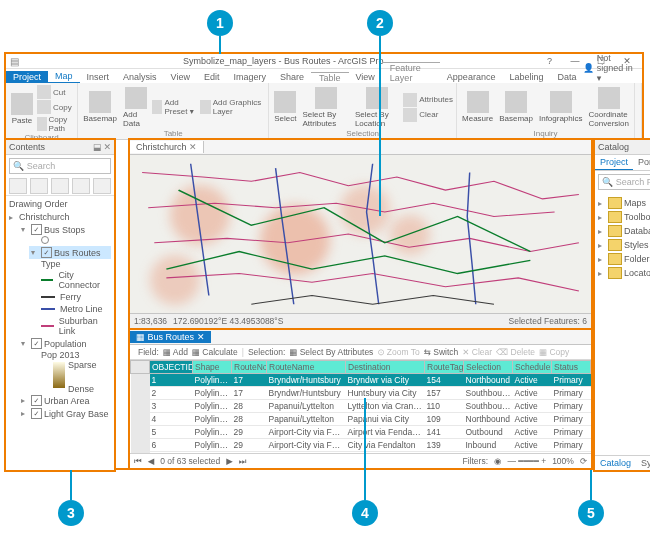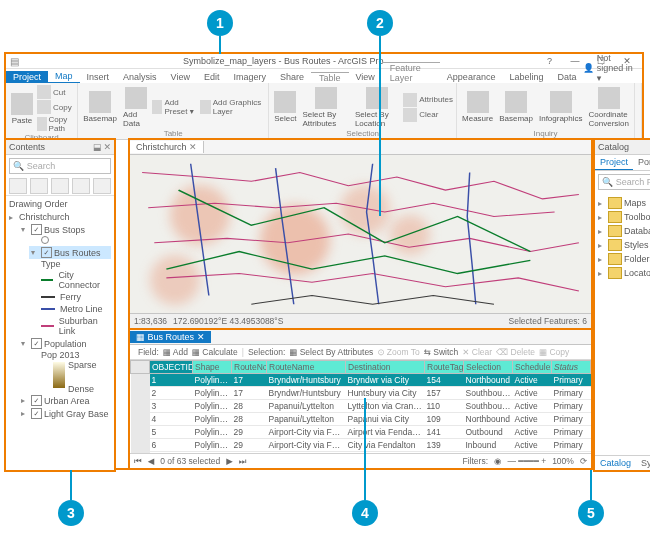--- a/index.html
+++ b/index.html
@@ -357,21 +357,21 @@
                   <tr id="thead-row">
                     <th class="rownum"></th>
                     <th style="width: 38px; background: rgb(10, 148, 160); color: rgb(255, 255, 255);">OBJECTID ▾</th>
                     <th style="width: 34px;">Shape</th>
                     <th style="width: 30px;">RouteNo</th>
                     <th style="width: 74px;">RouteName</th>
                     <th style="width: 74px;">Destination</th>
                     <th style="width: 34px;">RouteTag</th>
                     <th style="width: 44px;">Selection</th>
                     <th style="width: 34px;">Schedule</th>
-                    <th style="width: 34px; font-style: italic;">Status</th>
+                    <th style="width: 34px;">Status</th>
                   </tr>
                 </thead>
                 <tbody id="tbody">
                   <tr class="sel">
                     <td class="rownum"></td>
                     <td>1</td>
                     <td>Polyline M</td>
                     <td>17</td>
                     <td>Bryndwr/Huntsbury</td>
                     <td>Bryndwr via City</td>

